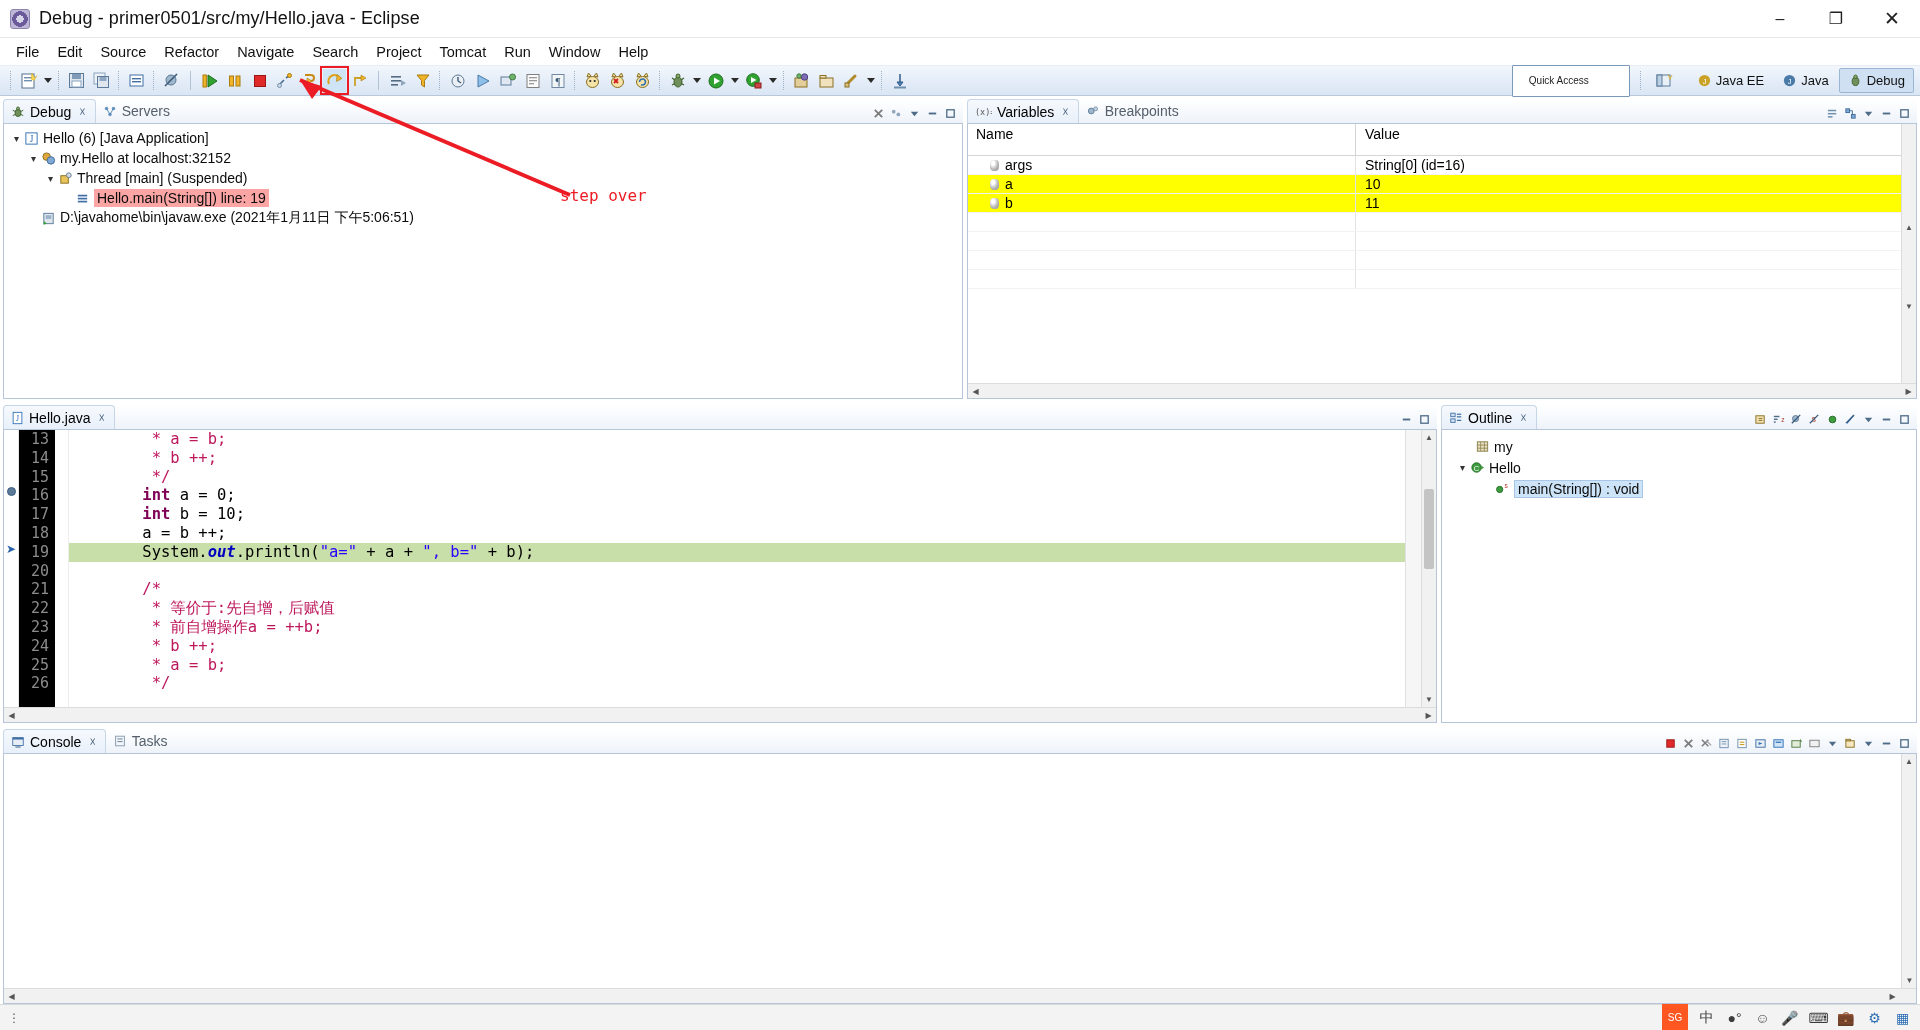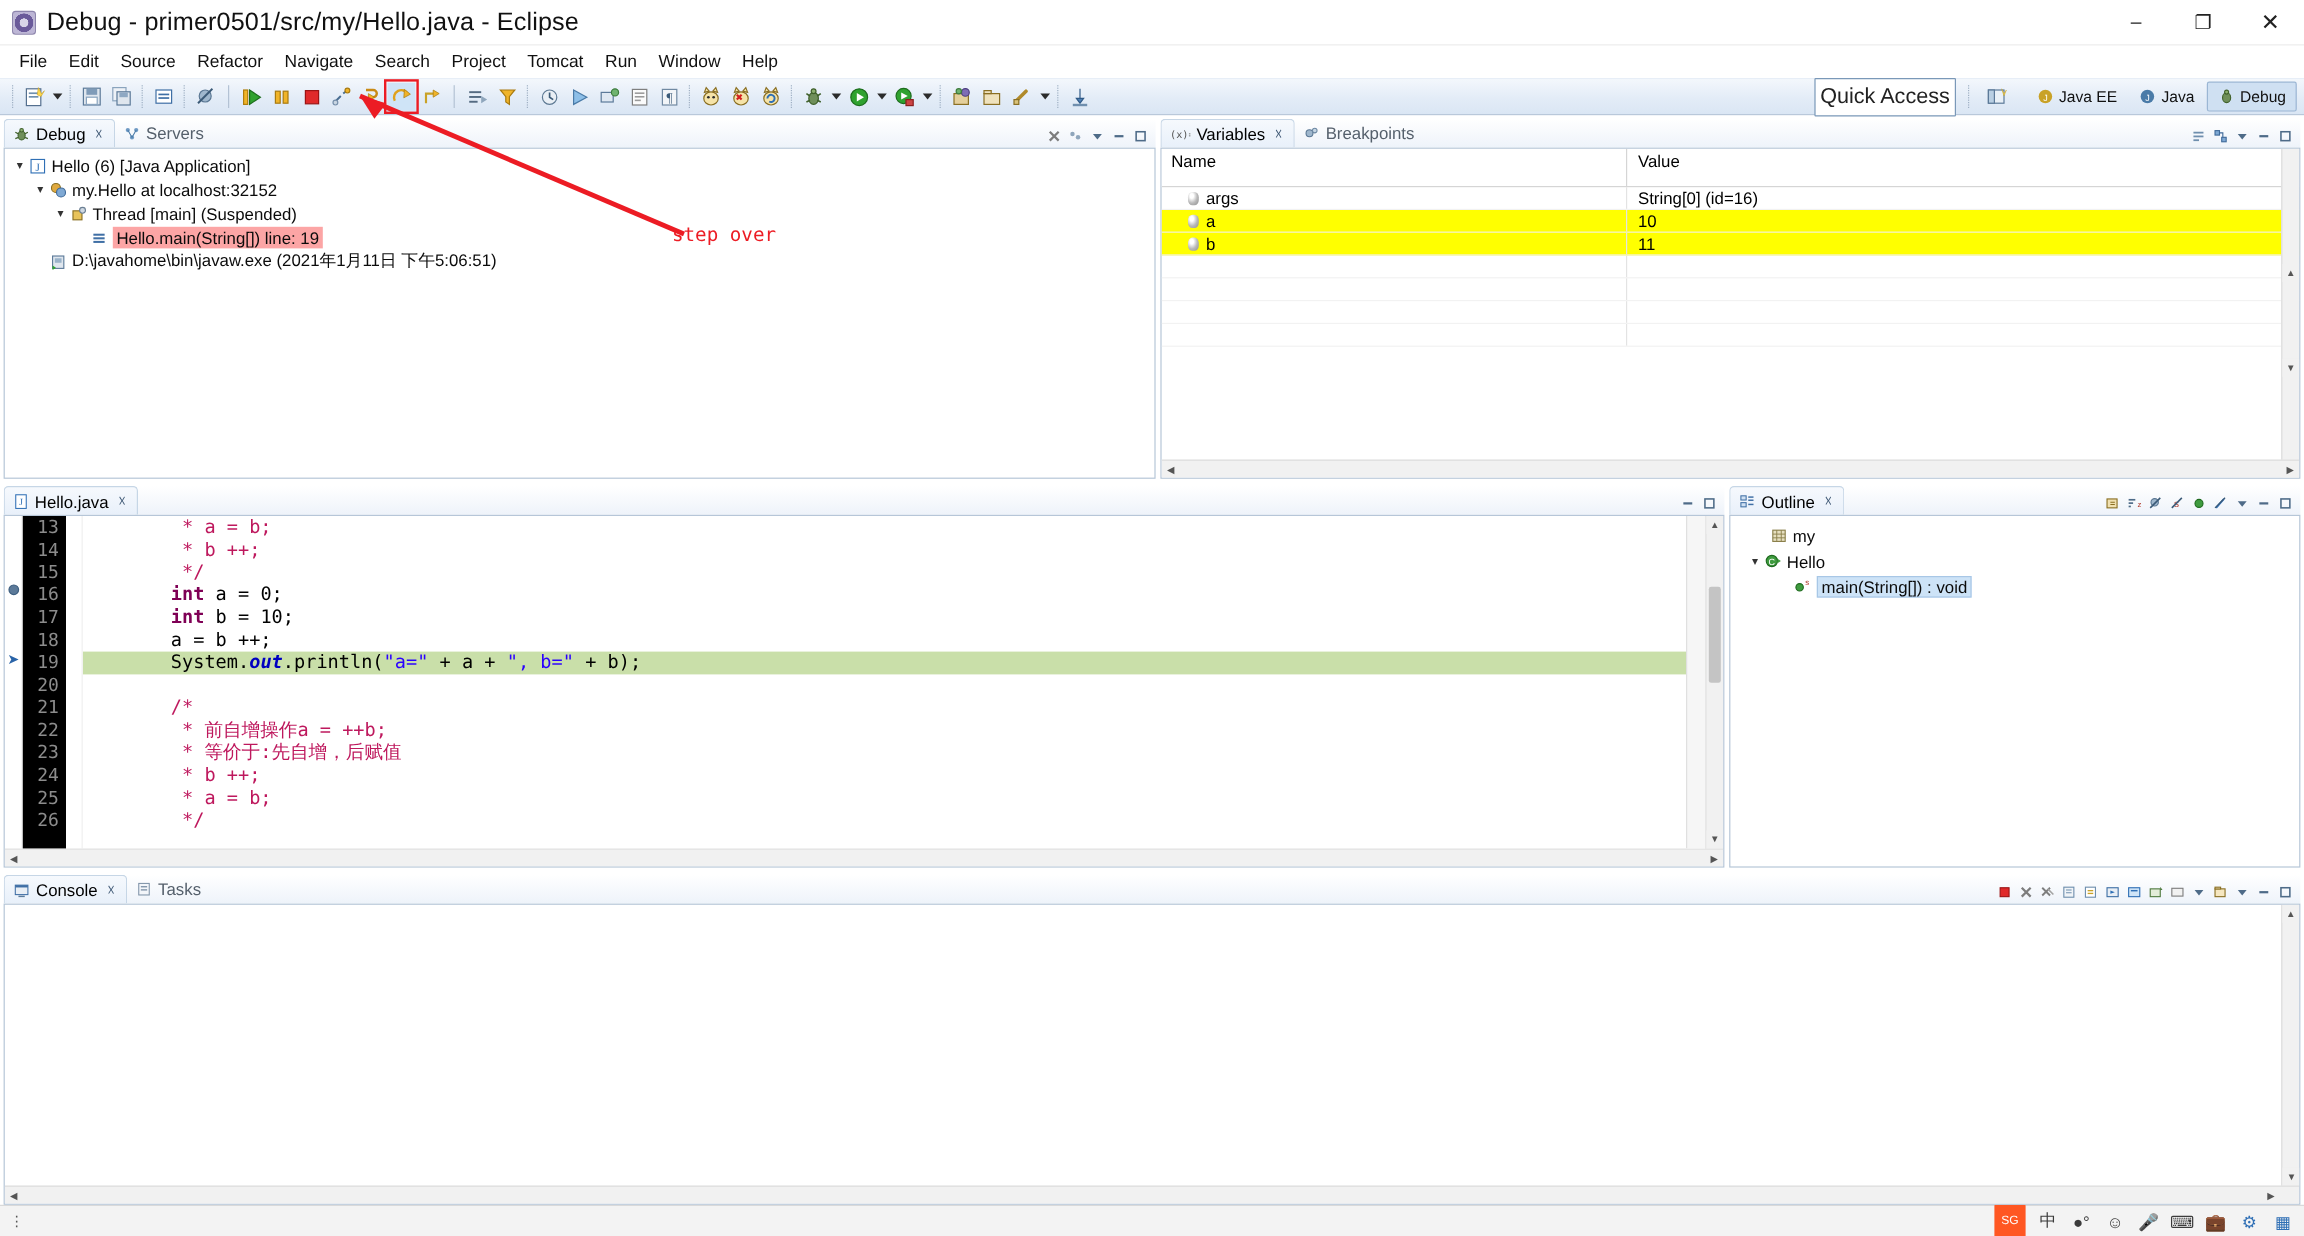--- a/index.html
+++ b/index.html
@@ -18,21 +18,21 @@
     height: 38px; display: flex; align-items: center;
     background: #ffffff; border-bottom: 1px solid #e8e8e8;
     padding-left: 10px; flex: none;
   }
   .title-icon {
     width: 20px; height: 20px; margin-right: 9px; flex: none;
     border-radius: 3px;
     background: radial-gradient(circle at 50% 50%, #d8d5e8 0 28%, #6a5a9a 30% 60%, #bdb6d6 62% 100%);
     border: 1px solid #8d85ad; position: relative;
   }
-  .title-text { font-size: 21px; color: #111; letter-spacing: .1px; }
+  .title-text { font-size: 18px; color: #111; letter-spacing: .1px; }
   .winbtns { margin-left: auto; display: flex; height: 38px; }
   .winbtn { width: 56px; height: 38px; display: flex; align-items: center; justify-content: center; font-size: 16px; color: #222; }
   .winbtn.close { font-size: 19px; }
 
   
   .menubar { height: 27px; display: flex; align-items: center; padding-left: 7px; background: #ffffff; flex: none; }
   .menu-item { padding: 3px 9px; font-size: 14.5px; color: #111; white-space: nowrap; }
 
   
   .toolbar {
@@ -47,22 +47,22 @@
   .tbi svg { display: block; }
   .caret { width: 13px; height: 23px; display: flex; align-items: center; justify-content: center; }
   .caret::after { content: ""; border-left: 4px solid transparent; border-right: 4px solid transparent; border-top: 5px solid #2b2b2b; }
   .tbi.highlight { outline: 2px solid #ec1c24; outline-offset: 1px; background: #cfe4f7; }
 
   .quick-access {
     margin-left: auto; display: flex; align-items: center; gap: 6px;
   }
   .qa-box {
     width: 118px; height: 32px; border: 1px solid #7a98b8; background: #fff;
-    font-size: 18px; color: #222; display: flex; align-items: center;
-    padding-left: 4px; border-radius: 1px;
+    font-size: 10px; color: #222; display: flex; align-items: center;
+    padding-left: 16px; border-radius: 1px;
   }
   .perspectives { display: flex; align-items: center; gap: 2px; margin-left: 6px; }
   .persp {
     display: flex; align-items: center; gap: 4px; height: 25px; padding: 0 8px;
     font-size: 13px; color: #111;
   }
   .persp.active { background: #cfe0f2; border: 1px solid #9bb6d4; border-radius: 2px; }
   .persp-ico { width: 15px; height: 15px; }
 
   
@@ -736,22 +736,22 @@
             <div class="ed-code">
               <div class="cl"><span class="c-com">        * a = b;</span></div>
               <div class="cl"><span class="c-com">        * b ++;</span></div>
               <div class="cl"><span class="c-com">        */</span></div>
               <div class="cl"><span class="c-txt">       </span><span class="c-kw">int</span><span class="c-txt"> a = 0;</span></div>
               <div class="cl"><span class="c-txt">       </span><span class="c-kw">int</span><span class="c-txt"> b = 10;</span></div>
               <div class="cl"><span class="c-txt">       a = b ++;</span></div>
               <div class="cl ip"><span class="c-txt">       System.</span><span class="c-static">out</span><span class="c-txt">.println(</span><span class="c-str">"a="</span><span class="c-txt"> + a + </span><span class="c-str">", b="</span><span class="c-txt"> + b);</span></div>
               <div class="cl"><span class="c-txt"></span></div>
               <div class="cl"><span class="c-com">       /*</span></div>
+              <div class="cl"><span class="c-com">        * 等价于:先自增，后赋值</span></div>
               <div class="cl"><span class="c-com">        * 前自增操作a = ++b;</span></div>
-              <div class="cl"><span class="c-com">        * 等价于:先自增，后赋值</span></div>
               <div class="cl"><span class="c-com">        * b ++;</span></div>
               <div class="cl"><span class="c-com">        * a = b;</span></div>
               <div class="cl"><span class="c-com">        */</span></div>
               <div class="ed-ruler"></div>
             </div>
             <div class="ed-vscroll">
               <div class="sb-btn">▲</div>
               <div class="sb-track">
                   <div class="sb-thumb" style="top:44px; height:80px;"></div>
                 </div>

